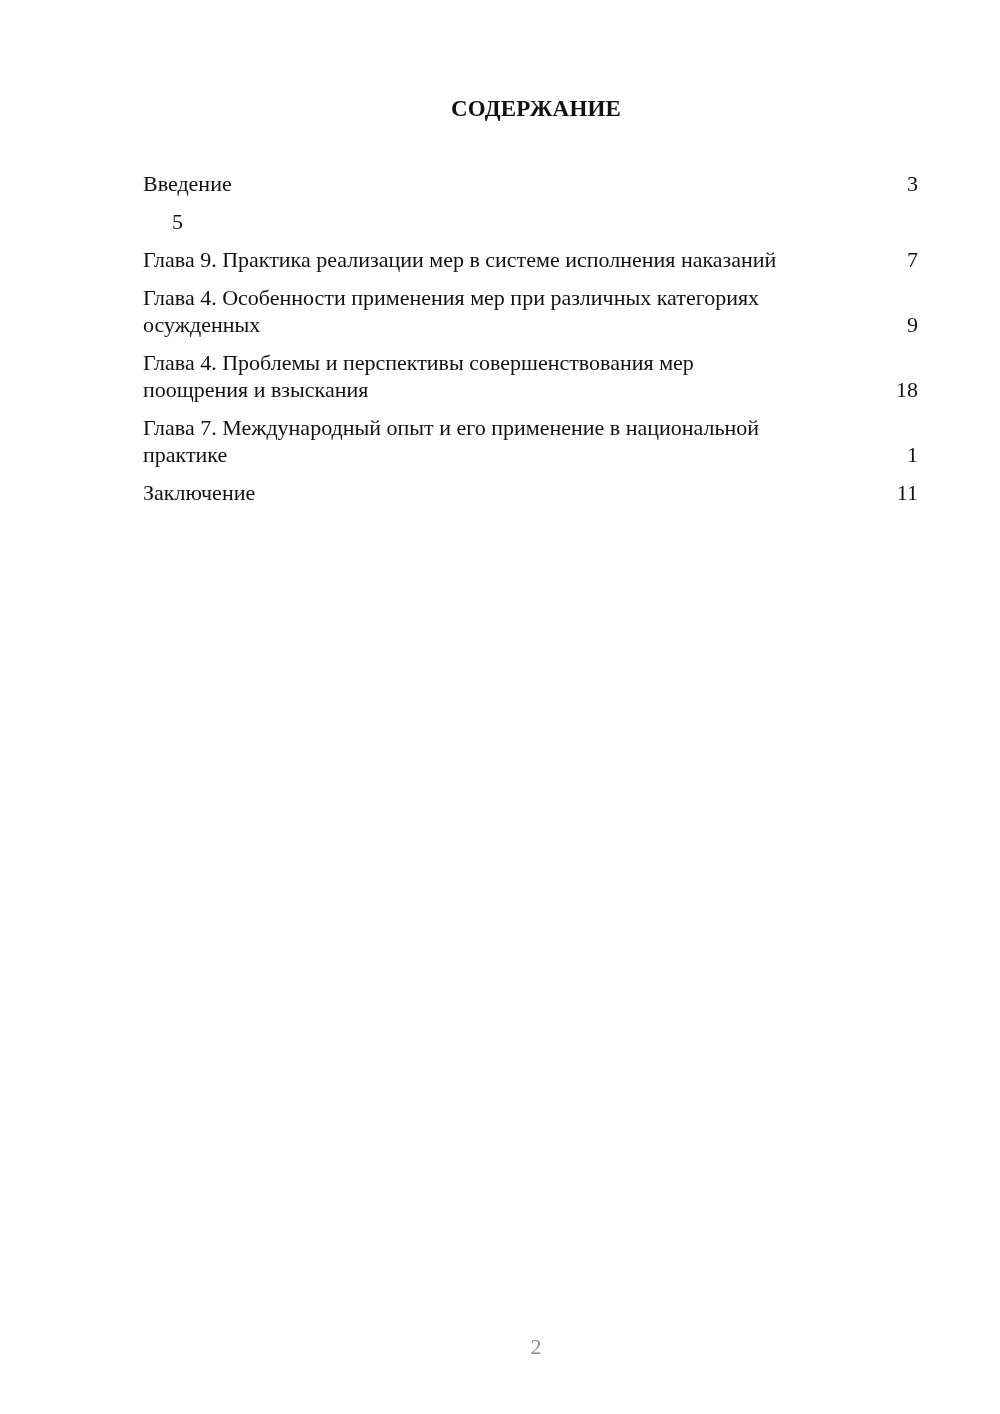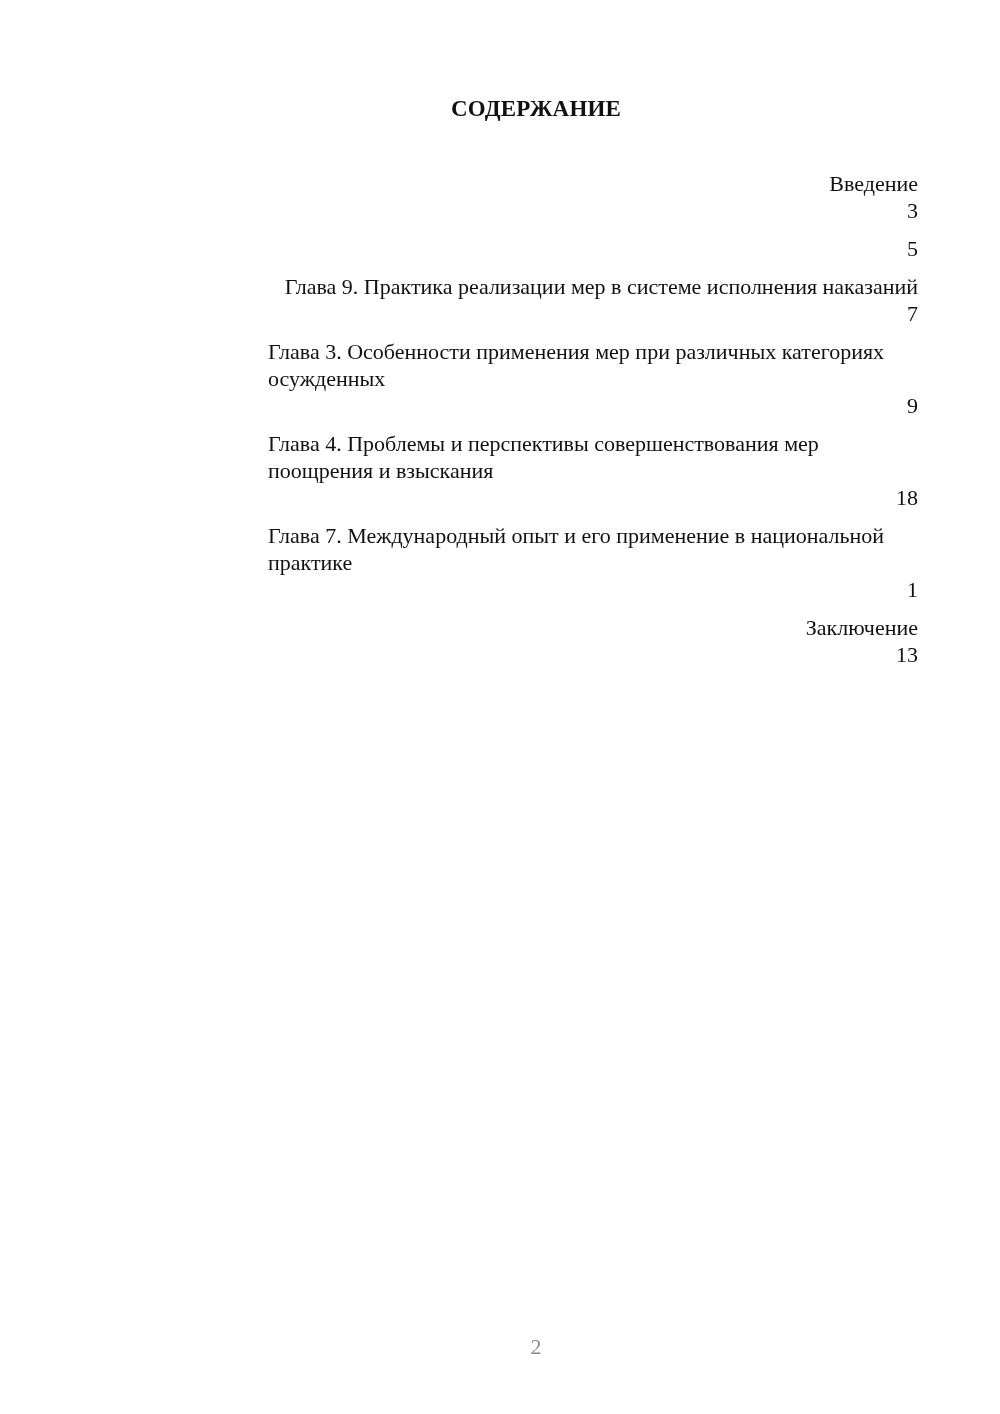--- a/index.html
+++ b/index.html
@@ -29,21 +29,20 @@
       position: absolute;
       top: 170px;
       left: 143px;
       width: 775px;
     }
     .toc-entry {
       display: flex;
       align-items: flex-end;
       justify-content: space-between;
       margin-bottom: 11px;
-      flex-direction: column;
     }
     .toc-text {
       font-size: 22px;
       line-height: 27px;
       max-width: 650px;
     }
     .toc-page {
       font-size: 22px;
       line-height: 27px;
       text-align: right;
@@ -70,30 +69,30 @@
     <span class="toc-page">3</span>
   </div>
   <div class="toc-entry">
     <span class="toc-page">5</span>
   </div>
   <div class="toc-entry">
     <span class="toc-text">Глава 9. Практика реализации мер в системе исполнения наказаний</span>
     <span class="toc-page">7</span>
   </div>
   <div class="toc-entry">
-    <span class="toc-text">Глава 3. Особенности применения мер при различных категориях осужденных</span>
+    <span class="toc-text">Глава 4. Особенности применения мер при различных категориях осужденных</span>
     <span class="toc-page">9</span>
   </div>
   <div class="toc-entry">
     <span class="toc-text">Глава 4. Проблемы и перспективы совершенствования мер поощрения и взыскания</span>
     <span class="toc-page">18</span>
   </div>
   <div class="toc-entry">
     <span class="toc-text">Глава 7. Международный опыт и его применение в национальной практике</span>
     <span class="toc-page">1</span>
   </div>
   <div class="toc-entry">
     <span class="toc-text">Заключение</span>
-    <span class="toc-page">13</span>
+    <span class="toc-page">11</span>
   </div>
 </div>
 
 <div class="page-number">2</div>
 
 </body></html>

